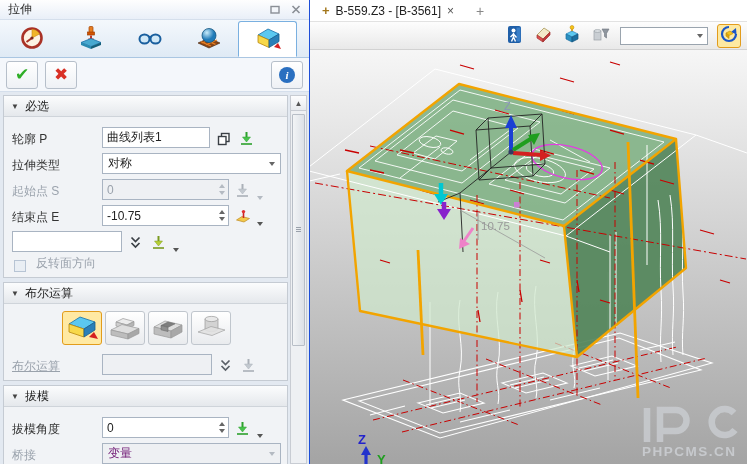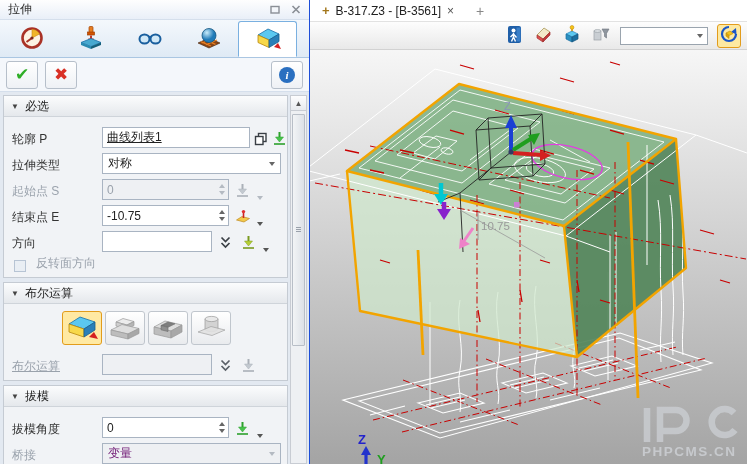--- a/index.html
+++ b/index.html
@@ -153,21 +153,21 @@
 
       <div class="section">
         <div class="sec-head">
           <span class="arr">▼</span>
           <span>必选</span>
         </div>
         <div class="sec-body">
 
           <div class="row">
             <span class="lbl">轮廓 P</span>
-            <input class="fld" style="width: 148px; text-decoration: underline;" readonly="" value="曲线列表1">
+            <input class="fld" style="width: 108px;" readonly="" value="曲线列表1">
             <span class="ibtn">
                 <svg width="14" height="14" viewBox="0 0 14 14">
               <rect x="4.5" y="1.5" width="7.5" height="8" fill="#fff" stroke="#3a3f45" stroke-width="1.4"></rect>
               <rect x="1.5" y="4.5" width="7.5" height="8" fill="#fff" stroke="#3a3f45" stroke-width="1.4"></rect>
             </svg>
               </span>
             <span class="ibtn">
                 <svg width="15" height="15" viewBox="0 0 15 15">
               <path d="M7.5 1 v6.5" stroke="#2da12d" stroke-width="2"></path>
               <path d="M3.5 6 L7.5 11 L11.5 6 Z" fill="#49c34d" stroke="#2da12d" stroke-width=".5"></path>
@@ -216,21 +216,20 @@
                 <svg width="16" height="15" viewBox="0 0 16 15">
               <path d="M1.5 11 L7 7.5 L14.5 9.5 L9 13 Z" fill="#f2c94c" stroke="#c08a20" stroke-width=".7"></path>
               <path d="M8.5 3 v6" stroke="#cc2222" stroke-width="1.6"></path>
               <circle cx="8.5" cy="2.6" r="1.7" fill="#e03030"></circle>
             </svg>
               </span>
             <span class="caret"></span>
           </div>
 
           <div class="row">
-            <span class="lbl">方向</span>
             <input class="fld" style="width: 110px;" readonly="" value="">
             <span class="ibtn">
                 <svg width="13" height="15" viewBox="0 0 13 15">
               <path d="M2.5 2.5 L6.5 6.5 L10.5 2.5 M2.5 8 L6.5 12 L10.5 8" fill="none" stroke="#3a3f45" stroke-width="1.7"></path>
             </svg>
               </span>
             <span class="ibtn">
                 <svg width="15" height="15" viewBox="0 0 15 15">
               <path d="M7.5 1 v6.5" stroke="#7a9a20" stroke-width="2"></path>
               <path d="M3.5 6 L7.5 11 L11.5 6 Z" fill="#b7cf35" stroke="#7a9a20" stroke-width=".5"></path>
@@ -357,21 +356,21 @@
       </div>
 
     </div>
   </div>
 
   <div class="viewport">
 
     <div class="doc-tabs">
       <div class="doc-tab">
         <span class="pin">+</span>
-        <span>B-317.Z3 - [B-3561]</span>
+        <span>B-559.Z3 - [B-3561]</span>
         <span class="x">×</span>
       </div>
       <div class="new-tab">+</div>
     </div>
 
     <div class="vp-toolbar">
       <span class="tbtn">
           <span><svg width="17" height="19" viewBox="0 0 17 19">
         <rect x="2" y="1" width="13" height="17" rx="2" fill="#1f5fa8"></rect>
         <rect x="10.5" y="2.5" width="4" height="14" fill="#3a7fc8"></rect>

